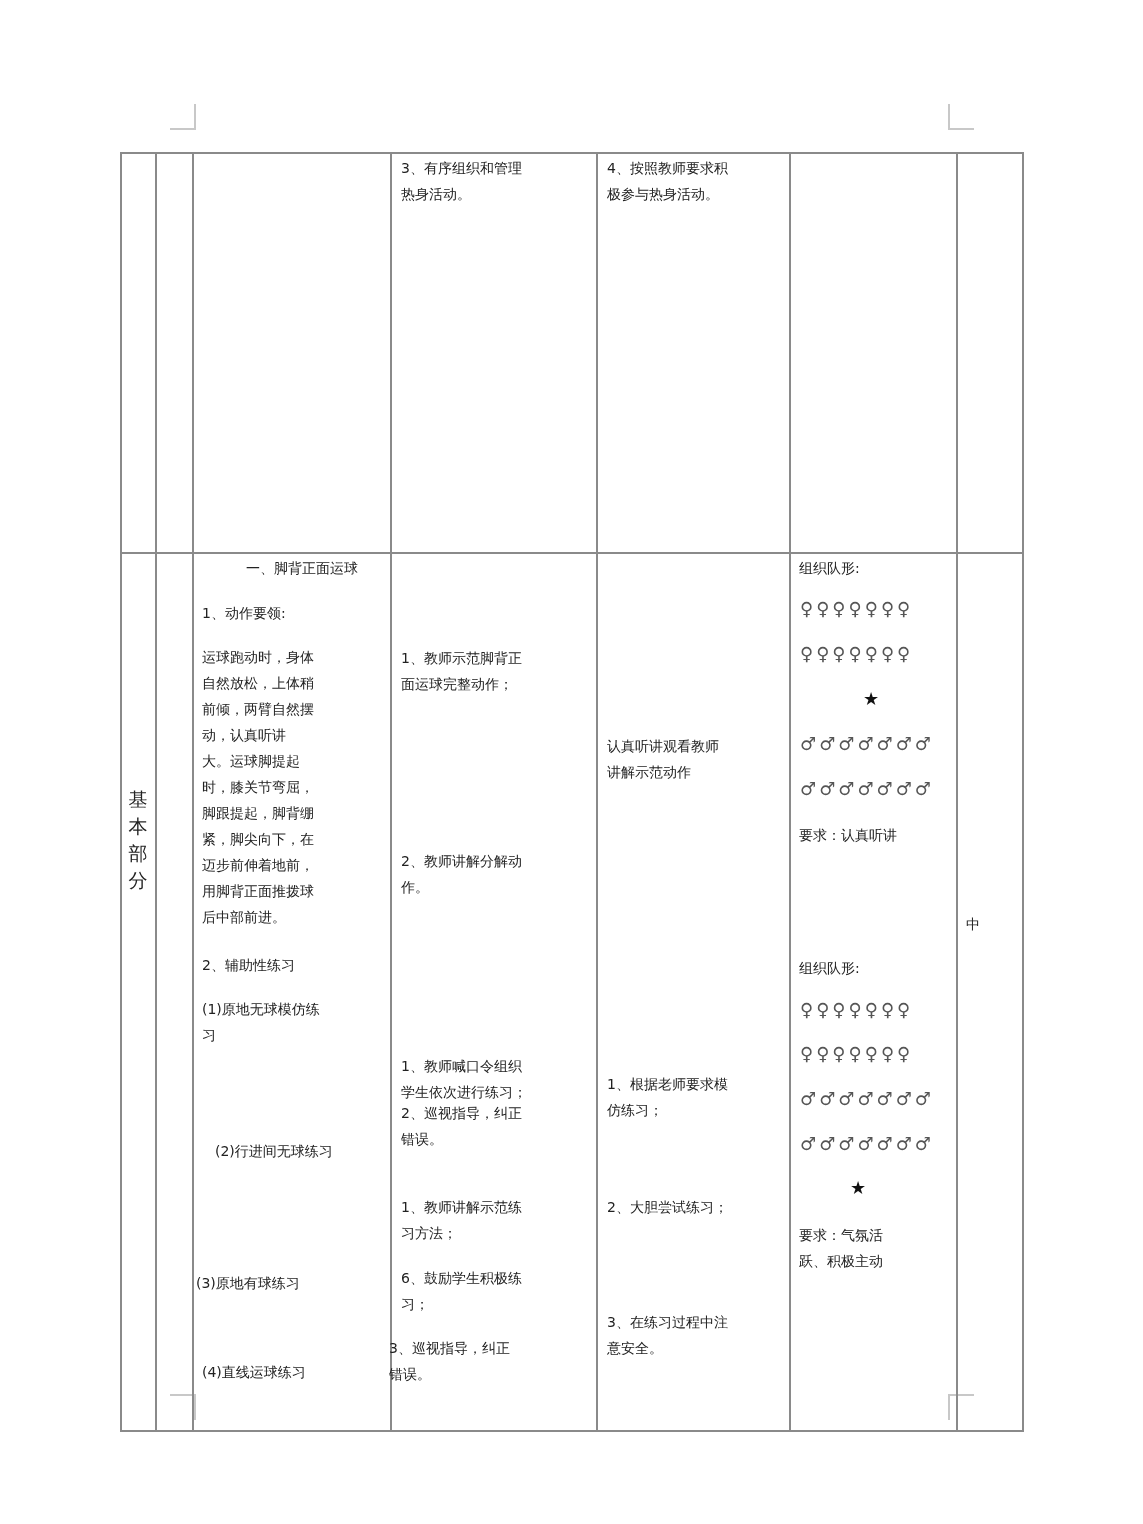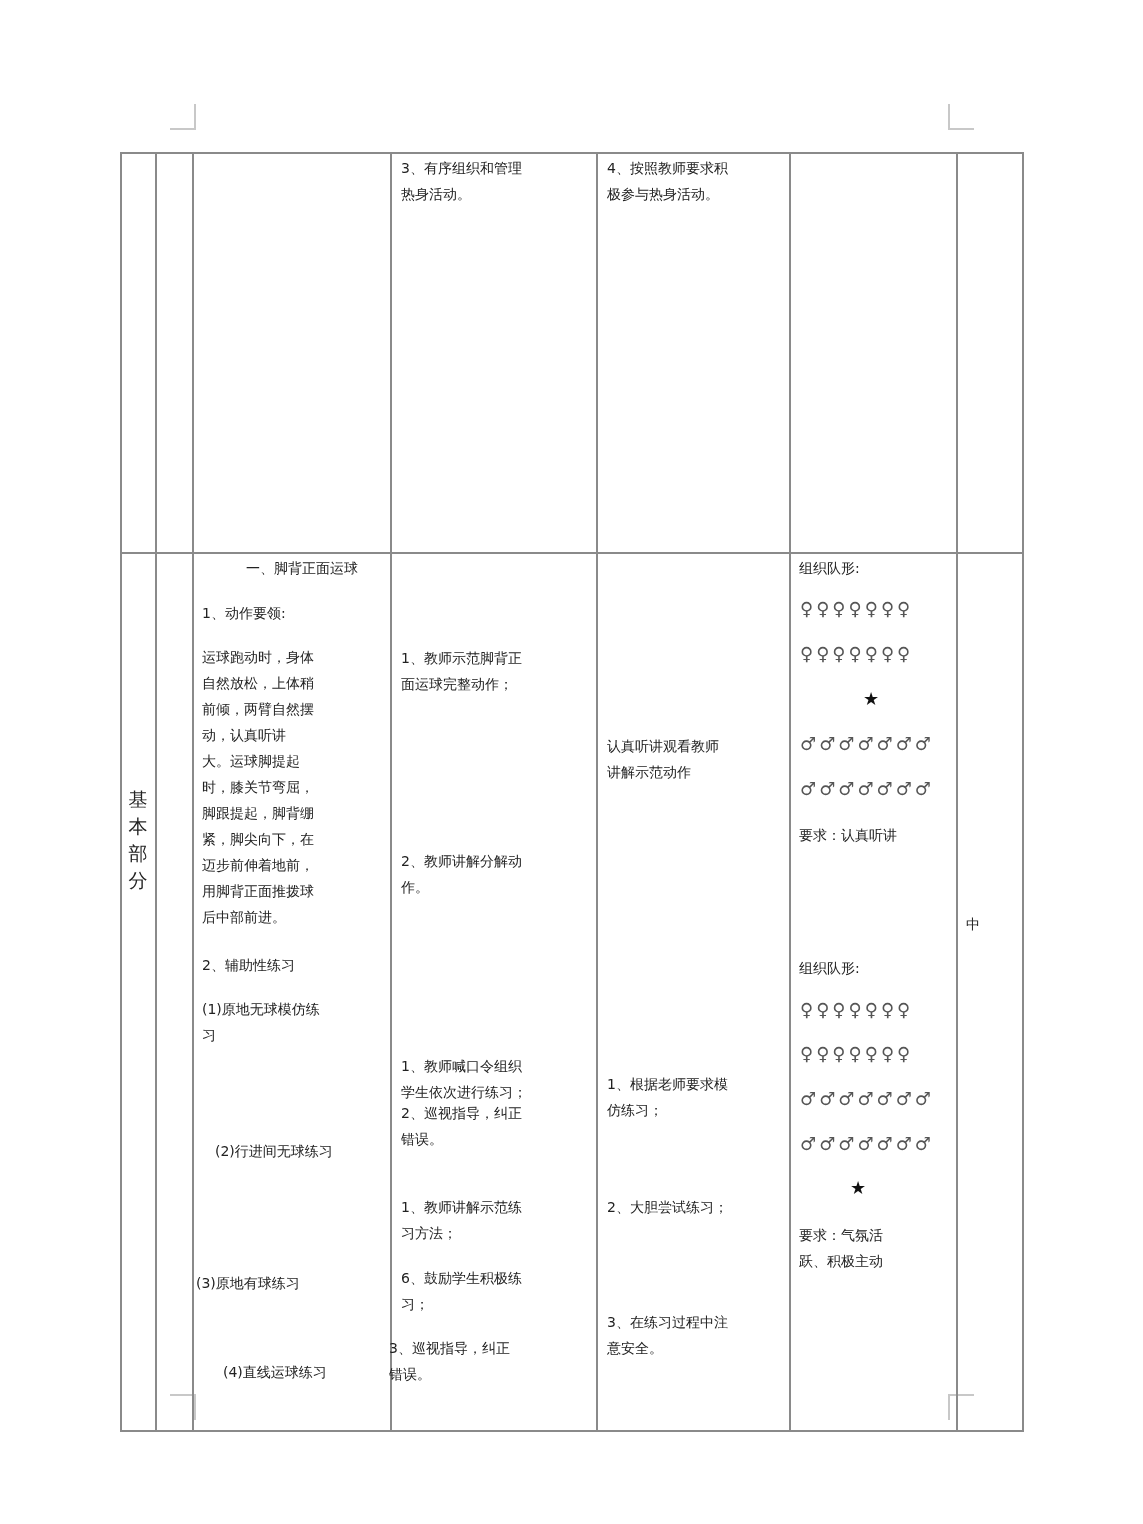--- a/index.html
+++ b/index.html
@@ -79,21 +79,21 @@
     <div class="p">用脚背正面推拨球</div>
     <div class="p">后中部前进。</div>
   </div>
   <div class="cell abs" style="left:202px; top:952px;">2、辅助性练习</div>
   <div class="cell" style="left:202px; top:996px;">
     <div class="p">(1)原地无球模仿练</div>
     <div class="p">习</div>
   </div>
   <div class="cell abs" style="left:215px; top:1138px;">(2)行进间无球练习</div>
   <div class="cell abs" style="left:196px; top:1270px;">(3)原地有球练习</div>
-  <div class="cell abs" style="left:202px; top:1359px;margin-left:21px;">(4)直线运球练习</div>
+  <div class="cell abs" style="left:202px; top:1359px;">(4)直线运球练习</div>
 </div>
 
 <div>
   <div class="cell" style="left:401px; top:645px;">
     <div class="p">1、教师示范脚背正</div>
     <div class="p">面运球完整动作；</div>
   </div>
   <div class="cell" style="left:401px; top:848px;">
     <div class="p">2、教师讲解分解动</div>
     <div class="p">作。</div>

